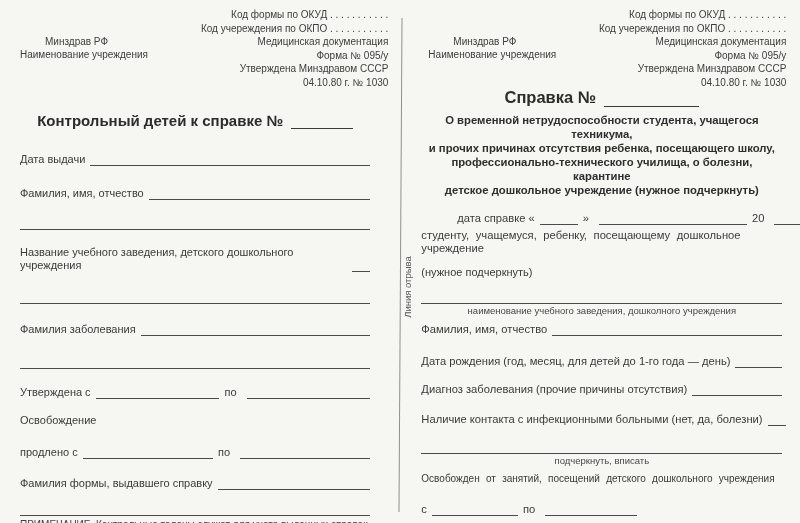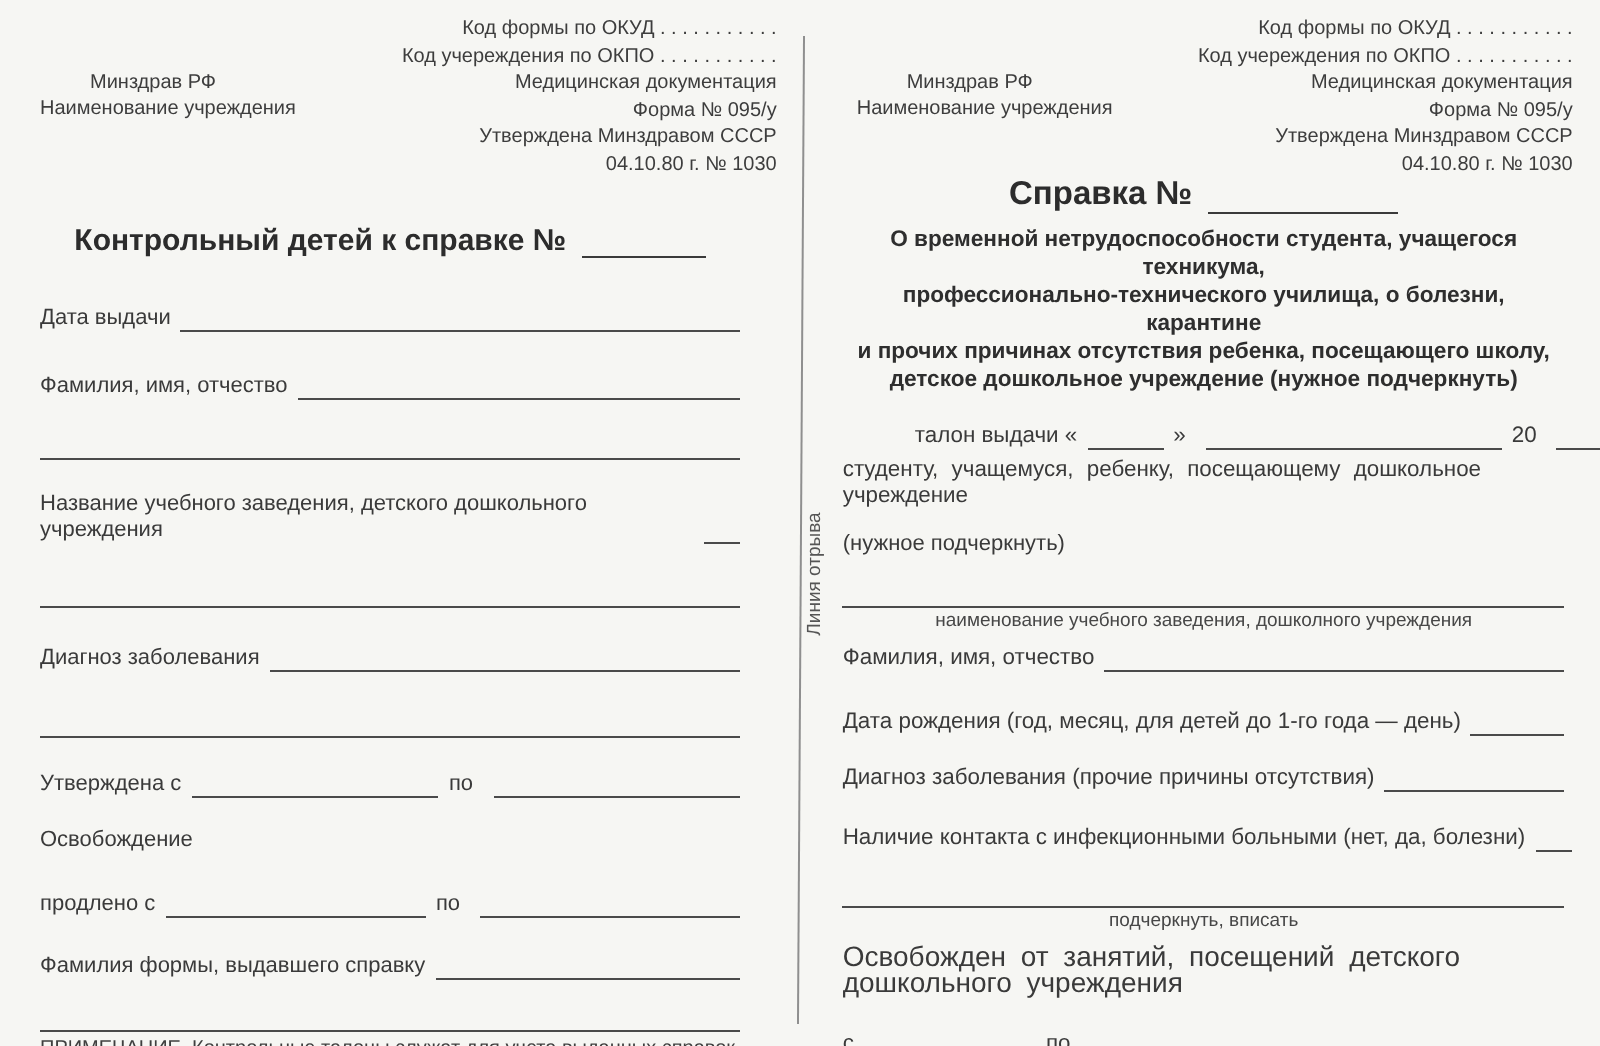--- a/index.html
+++ b/index.html
@@ -94,21 +94,21 @@
       <div class="fullline" style="margin-top:29px"></div>
 
       <div class="field" style="margin-top:16px">
         <span style="white-space:normal">Название учебного заведения, детского дошкольного учреждения</span>
         <span class="blank"></span>
       </div>
 
       <div class="fullline" style="margin-top:31px"></div>
 
       <div class="field" style="margin-top:19px">
-        <span>Диагноз заболевания</span>
+        <span>Фамилия заболевания</span>
         <span class="blank"></span>
       </div>
 
       <div class="fullline" style="margin-top:32px"></div>
 
       <div class="field" style="margin-top:17px">
         <span>Утверждена с</span>
         <span class="blank"></span>
         <span class="sep">по</span>
         <span class="blank"></span>
@@ -152,27 +152,27 @@
     </div>
 
     <div class="bd">
       <div class="title-row spravka-title">
         <span>Справка №</span>
         <span class="title-blank"></span>
       </div>
 
       <div class="subtitle">
         <div>О временной нетрудоспособности студента, учащегося техникума,</div>
+        <div>и прочих причинах отсутствия ребенка, посещающего школу,</div>
         <div>профессионально-технического училища, о болезни, карантине</div>
-        <div>и прочих причинах отсутствия ребенка, посещающего школу,</div>
         <div>детское дошкольное учреждение (нужное подчеркнуть)</div>
       </div>
 
       <div class="field indent" style="margin-top:15px">
-        <span>талон выдачи «</span>
+        <span>дата справке «</span>
         <span class="blank fixed" style="width:38px"></span>
         <span class="sep">»</span>
         <span class="blank fixed" style="width:148px"></span>
         <span class="sep">20</span>
         <span class="blank fixed" style="width:28px"></span>
 
       </div>
 
       <div class="plain just" style="margin-top:4px;font-size:11.2px">студенту, учащемуся, ребенку, посещающему дошкольное учреждение</div>
       <div class="plain" style="margin-top:11px;font-size:11px">(нужное подчеркнуть)</div>
@@ -196,21 +196,21 @@
       </div>
 
       <div class="field" style="margin-top:17px">
         <span>Наличие контакта с инфекционными больными (нет, да, болезни)</span>
         <span class="blank"></span>
       </div>
 
       <div class="fullline" style="margin-top:27px"></div>
       <div class="caption">подчеркнуть, вписать</div>
 
-      <div class="plain just" style="margin-top:6px;font-size:14px">Освобожден от занятий, посещений детского дошкольного учреждения</div>
+      <div class="plain just" style="margin-top:6px;font-size:10px">Освобожден от занятий, посещений детского дошкольного учреждения</div>
 
       <div class="field" style="margin-top:18px">
         <span>с</span>
         <span class="blank fixed" style="width:86px"></span>
         <span class="sep">по</span>
         <span class="blank fixed" style="width:92px"></span>
       </div>
 
     </div>
   </div>

